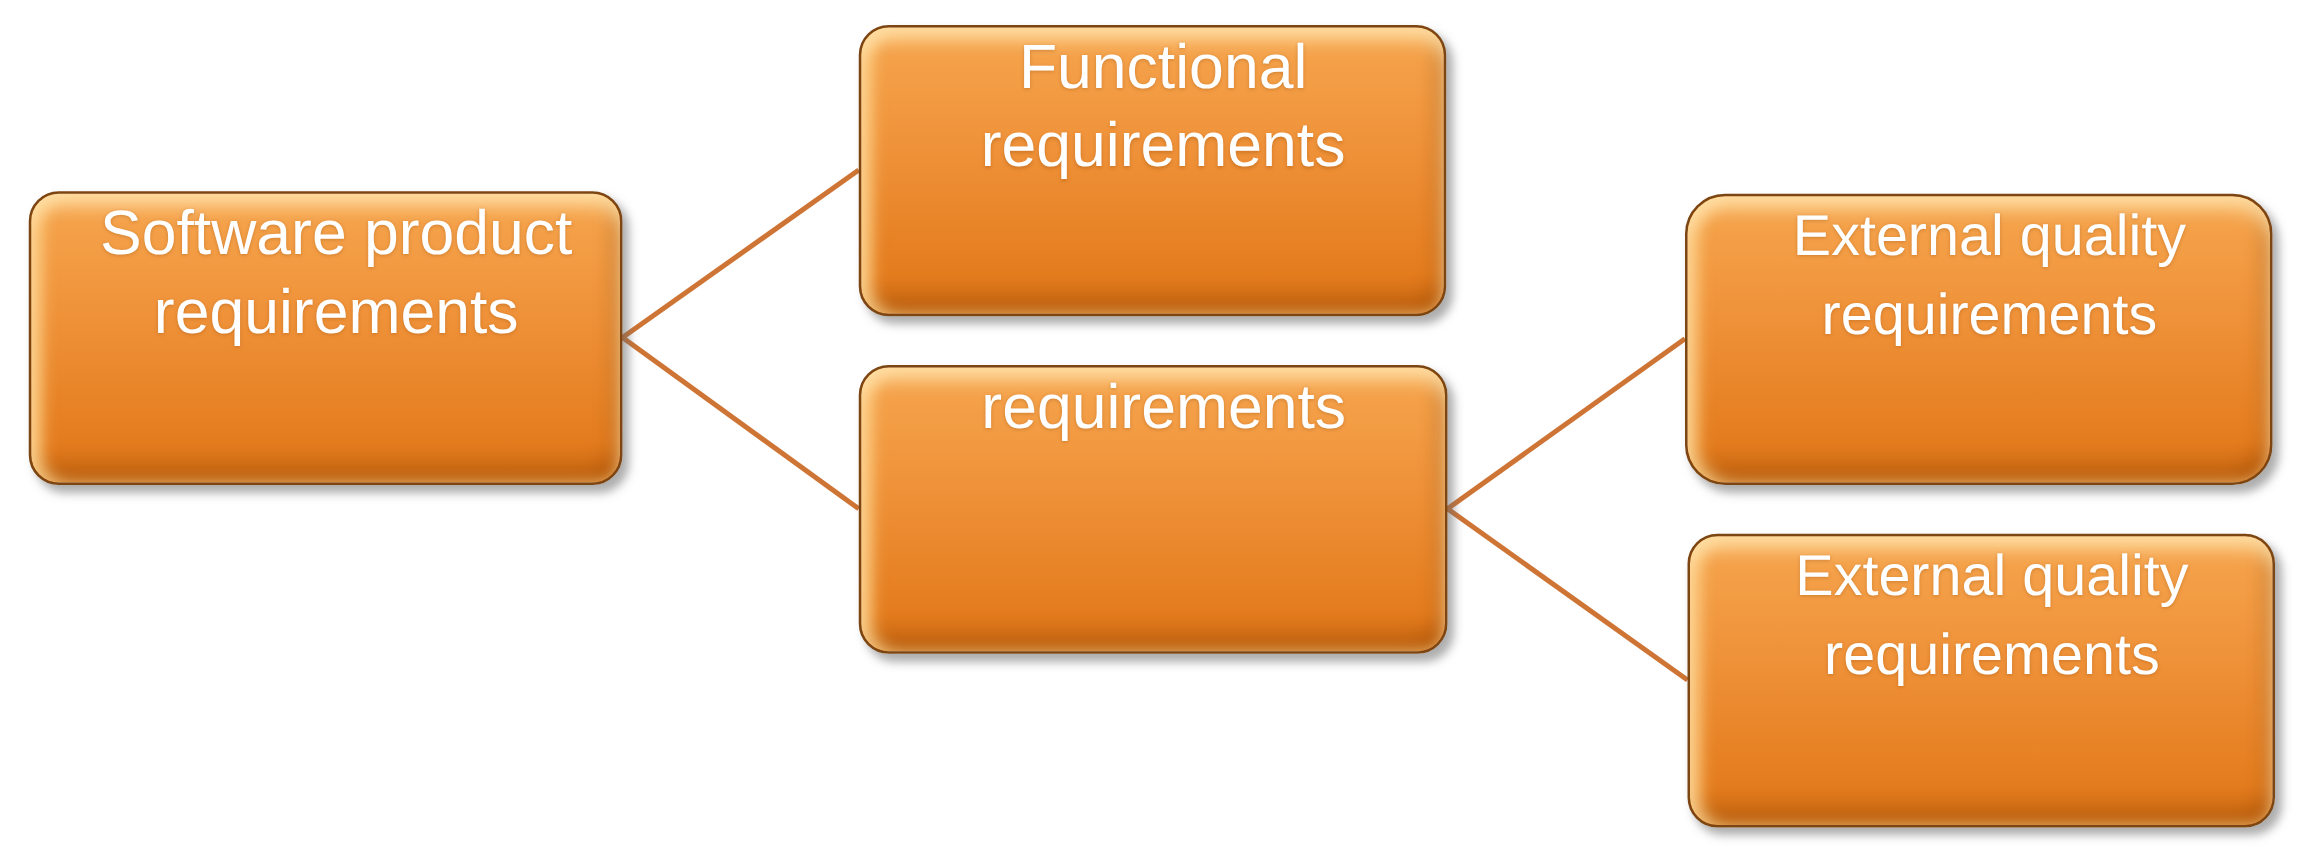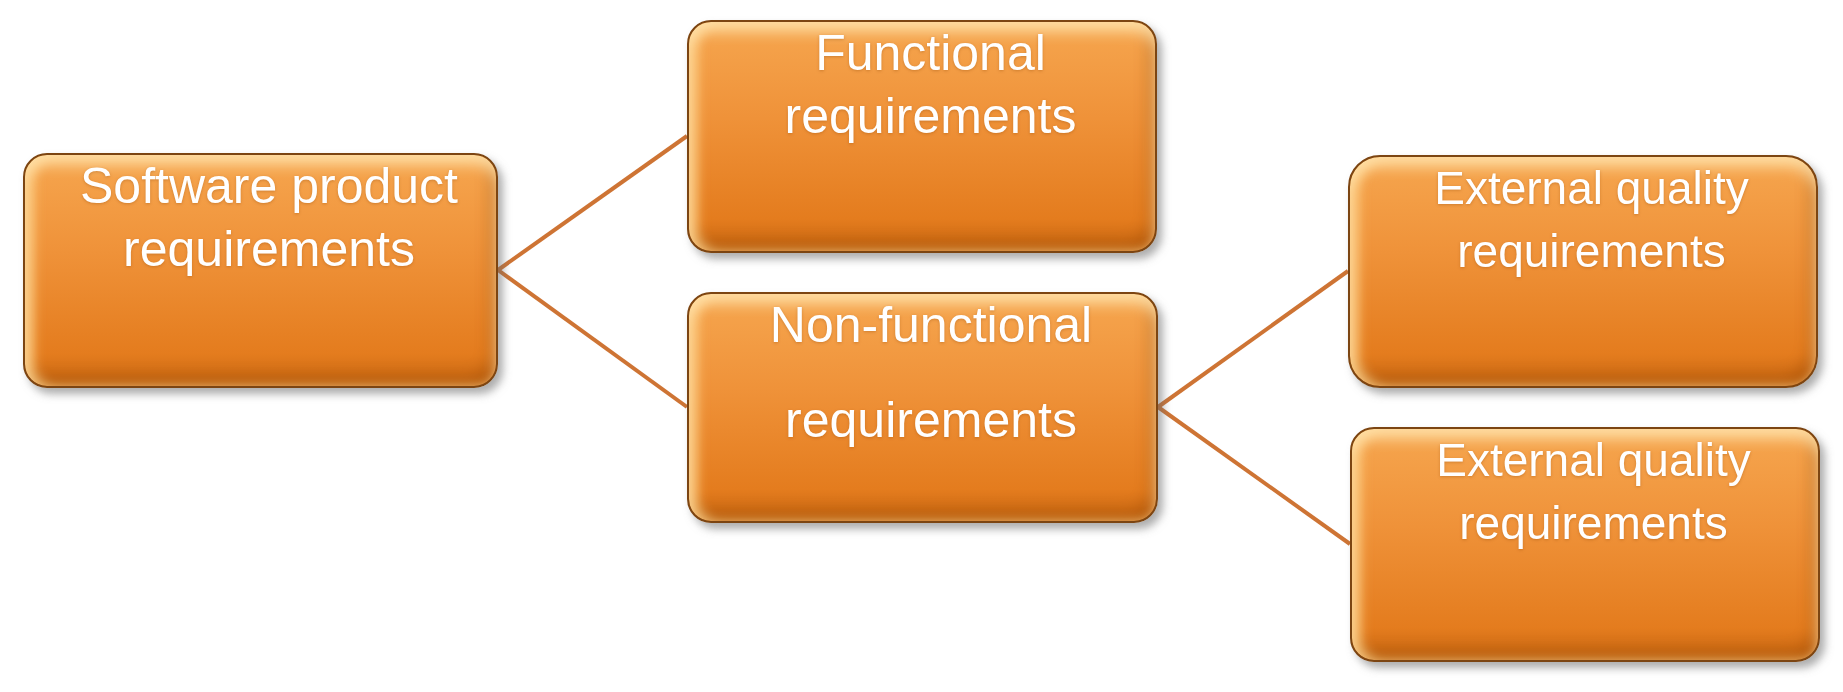--- a/index.html
+++ b/index.html
@@ -69,21 +69,20 @@
     <div class="line">Software product</div>
     <div class="line">requirements</div>
   </div>
 
   <div class="node node--functional">
     <div class="line">Functional</div>
     <div class="line">requirements</div>
   </div>
 
   <div class="node node--nonfunctional">
-    <div class="line">Non-functional</div>
     <div class="line">requirements</div>
   </div>
 
   <div class="node node--external">
     <div class="line">External quality</div>
     <div class="line">requirements</div>
   </div>
 
   <div class="node node--internal">
     <div class="line">External quality</div>

